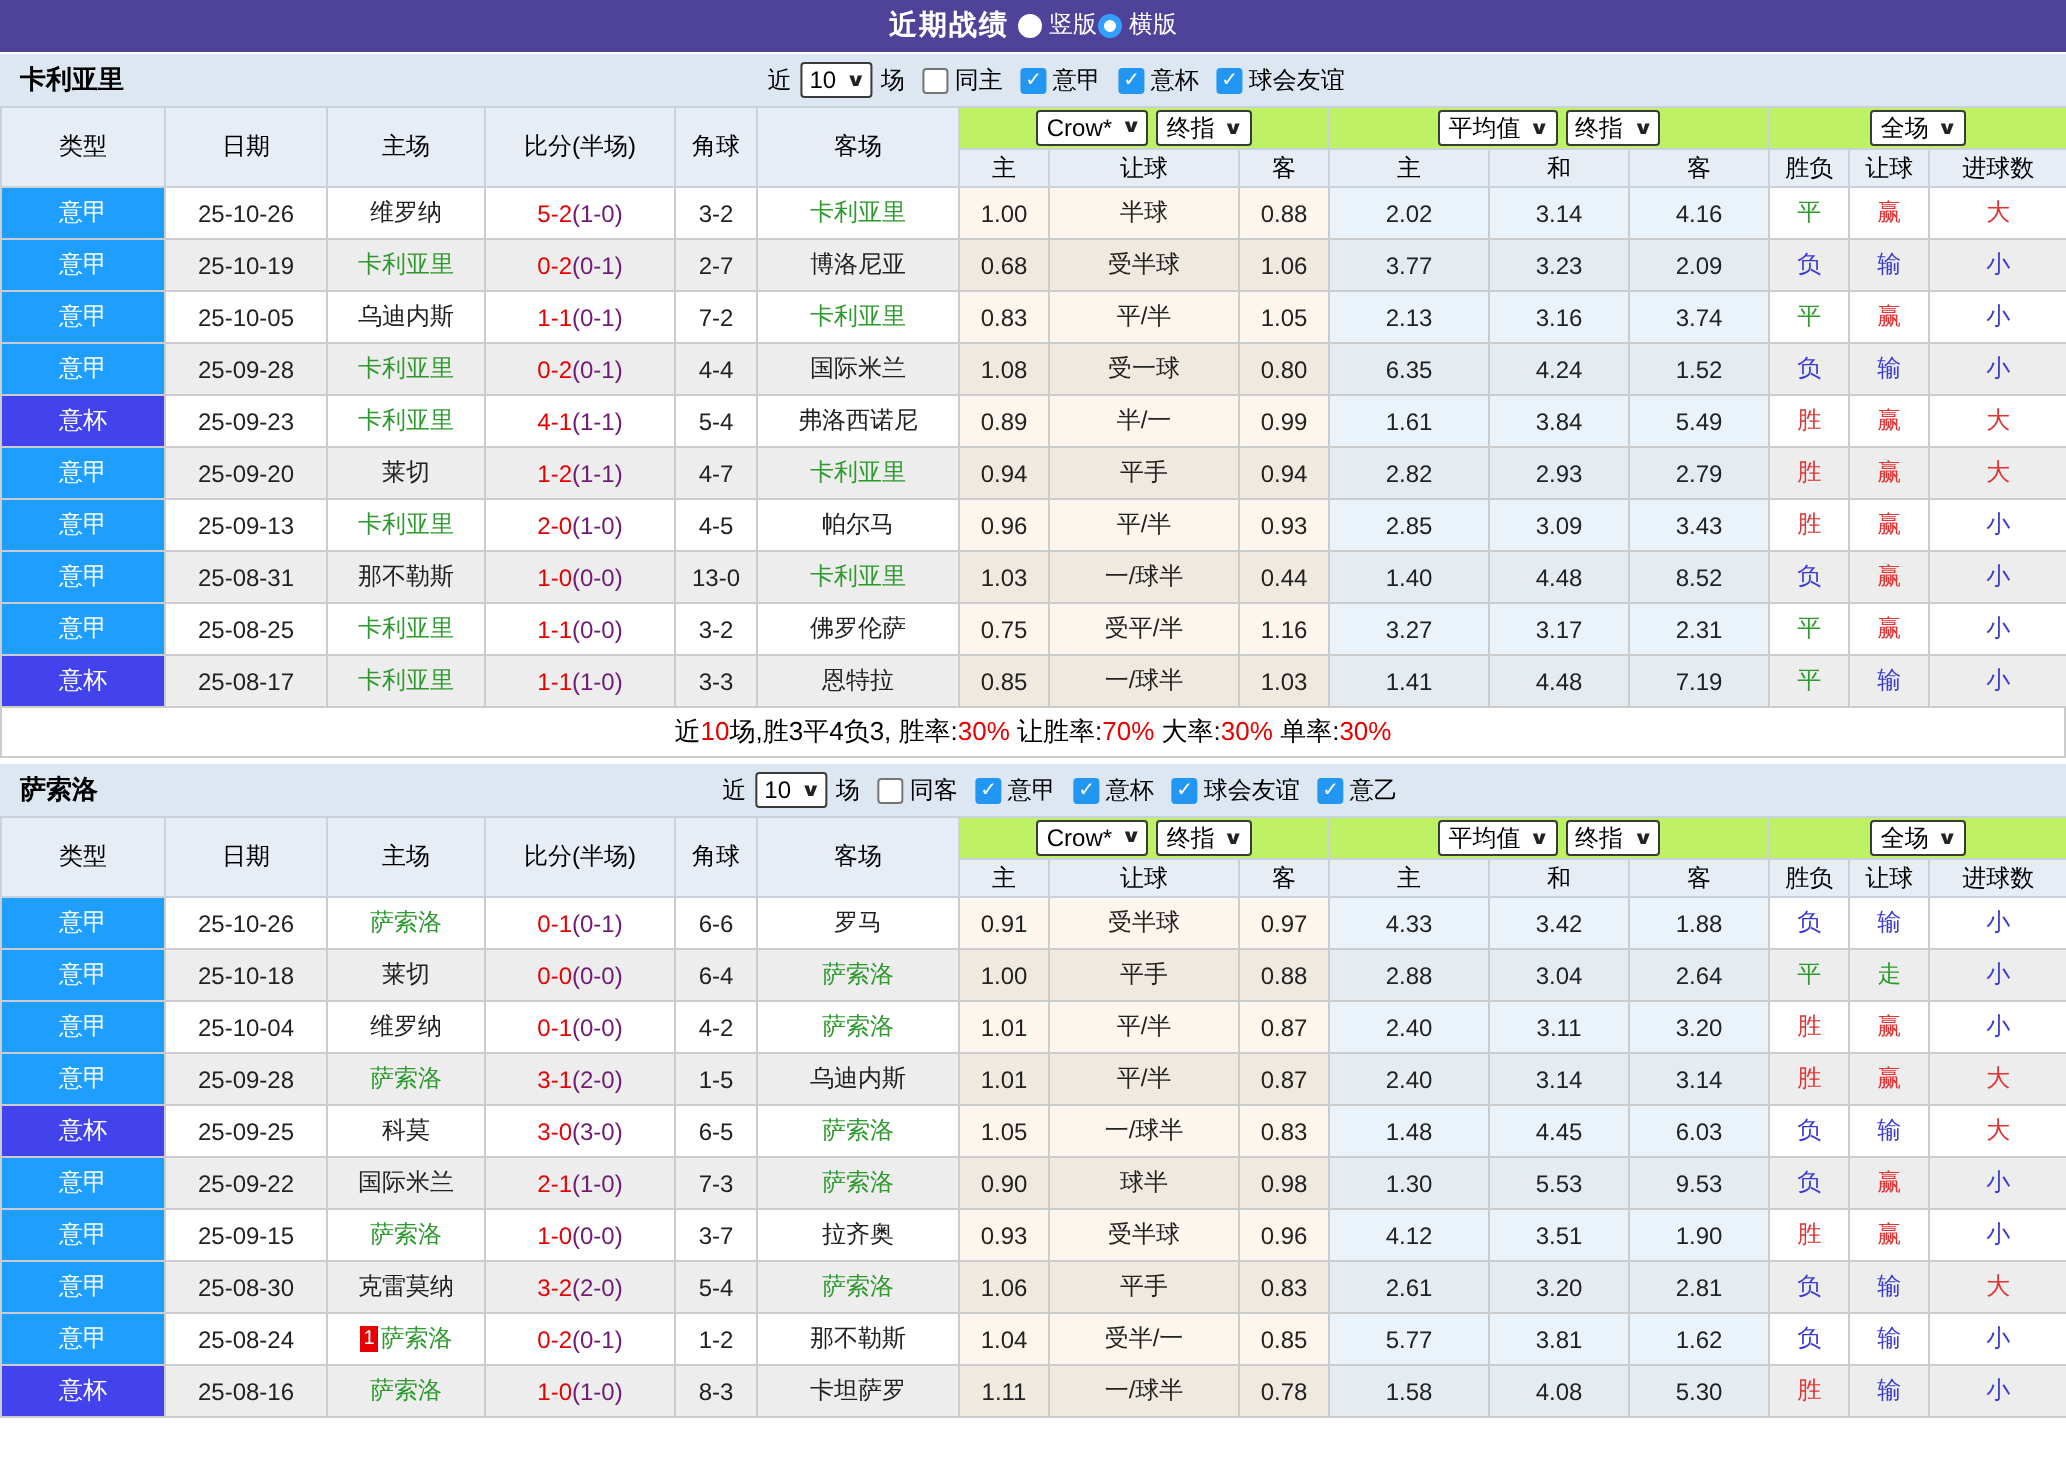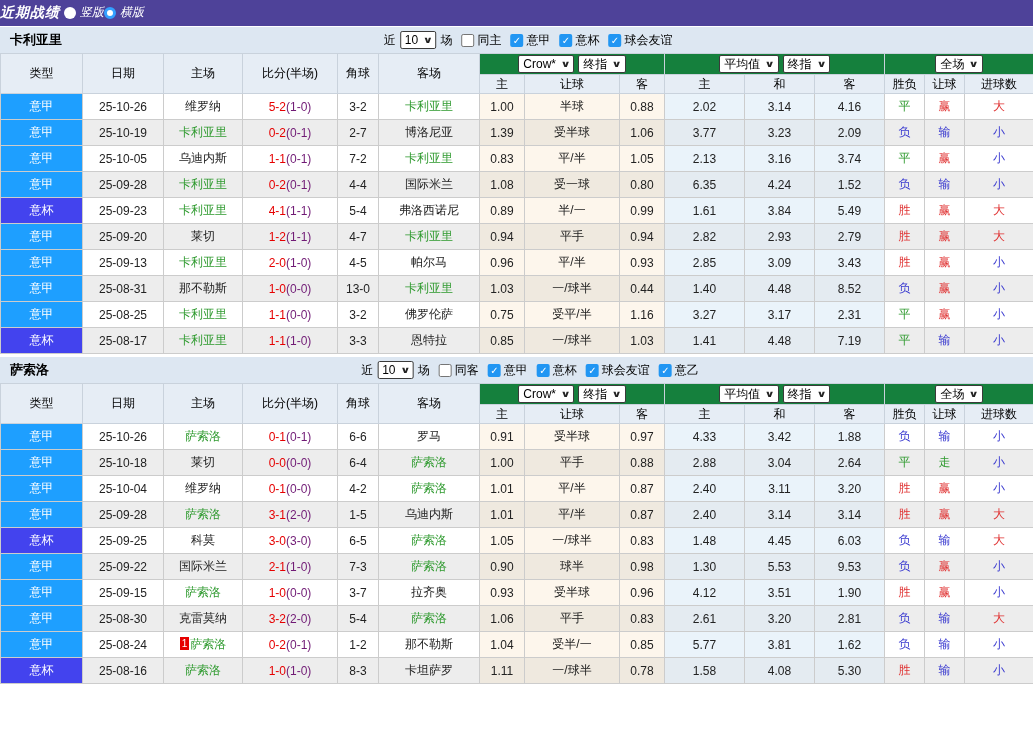--- a/index.html
+++ b/index.html
@@ -3,21 +3,21 @@
 <meta charset="utf-8">
 <style>
   * { box-sizing: border-box; }
   html,body { margin:0; padding:0; }
   body {
     width:1033px; background:#fff; color:#222;
     font-family:"Liberation Sans","DejaVu Sans",sans-serif; font-size:12px;
   }
   .titlebar{
     height:26px; background:var(--title-bg,#4e4299); color:#fff;
-    display:flex; align-items:center; gap:4px;font-style:italic;
+    display:flex; align-items:center; justify-content:center; gap:4px;
   }
   .titlebar .title{ font-size:14px; font-weight:bold; letter-spacing:1px; }
   .radio-opt{ display:inline-flex; align-items:center; gap:4px; font-size:12px; cursor:default; }
   .radio{ width:12px; height:12px; border-radius:50%; background:#fff; display:inline-block; }
   .radio.checked{ border:3px solid var(--radio-blue,#33a0ff); }
   .section{ width:1033px; }
   .sec2{ margin-top:2px; }
   .teambar{ height:27px; background:#dde7f2; position:relative; display:flex; align-items:center; border-top:1px solid #fff; }
   .teamname{ margin-left:10px; font-weight:bold; font-size:13px; color:#000; }
   .filters{
@@ -28,21 +28,21 @@
     display:inline-flex; align-items:center; gap:6px; background:#fff;
     border:1px solid #3a3a3a; border-radius:2px; padding:0 4px; height:18px; margin:0 2px; color:#000;
   }
   .fake-select .chev{ font-size:9px; font-weight:bold; transform:scaleX(1.4); color:#222; }
   .cb{ width:13px; height:13px; border-radius:2px; display:inline-flex; align-items:center; justify-content:center; margin:0 1px 0 7px; }
   .cb.on{ background:var(--cb-blue,#2196f3); color:#fff; font-size:10px; font-weight:bold; }
   .cb.off{ background:#fff; border:1px solid #757575; }
   table{ border-collapse:collapse; table-layout:fixed; width:1033px; }
   th,td{ border:1px solid #ccc; text-align:center; padding:0; white-space:nowrap; overflow:hidden; }
   thead th{ background:#e6edf5; font-weight:normal; font-size:12px; color:#000; border-color:#c9d2dc; }
-  thead tr.grp th.gcell{ background:#15803d; }
+  thead tr.grp th.gcell{ background:#bef264; }
   thead tr.grp{ height:21px;margin-top:30px; }
   thead tr.sub{ height:19px; }
   tbody td{ height:26px; font-size:12px; color:#222; }
   tr.odd td{ background:#fff; }
   tr.even td{ background:#ededed; }
   tr.odd td.crow{ background:#fdf6ec; }
   tr.even td.crow{ background:#efe9df; }
   tr.odd td.avg{ background:#eaf3fa; }
   tr.even td.avg{ background:#e4ebf1; }
   td.league{ color:#fff; }
@@ -168,21 +168,21 @@
           <td style="color: rgb(224, 51, 51);">赢</td>
           <td style="color: rgb(224, 51, 51);">大</td>
         </tr>
         <tr class="even">
           <td class="league" style="background: rgb(30, 159, 255);">意甲</td>
           <td>25-10-19</td>
           <td><span class="team-hl">卡利亚里</span></td>
           <td><span class="score-f">0-2</span><span class="score-h">(0-1)</span></td>
           <td>2-7</td>
           <td><span>博洛尼亚</span></td>
-          <td class="crow">1.39</td>
+          <td class="crow">0.68</td>
           <td class="crow">受半球</td>
           <td class="crow">1.06</td>
           <td class="avg">3.77</td>
           <td class="avg">3.23</td>
           <td class="avg">2.09</td>
           <td style="color: rgb(58, 58, 208);">负</td>
           <td style="color: rgb(58, 58, 208);">输</td>
           <td style="color: rgb(58, 58, 208);">小</td>
         </tr>
         <tr class="odd">
@@ -316,20 +316,21 @@
           <td class="crow">1.03</td>
           <td class="avg">1.41</td>
           <td class="avg">4.48</td>
           <td class="avg">7.19</td>
           <td style="color: rgb(46, 154, 46);">平</td>
           <td style="color: rgb(58, 58, 208);">输</td>
           <td style="color: rgb(58, 58, 208);">小</td>
         </tr>
       </tbody>
   </table>
+  <div class="summary"><span>近</span><span class="red">10</span><span>场,胜3平4负3, 胜率:</span><span class="red">30%</span><span> 让胜率:</span><span class="red">70%</span><span> 大率:</span><span class="red">30%</span><span> 单率:</span><span class="red">30%</span></div>
 </div>
 
 <div class="section sec2">
   <div class="teambar">
     <span class="teamname">萨索洛</span>
     <span class="filters">
         <span>近</span>
         <span class="fake-select">
           <span>10</span>
           <span class="chev">∨</span>

